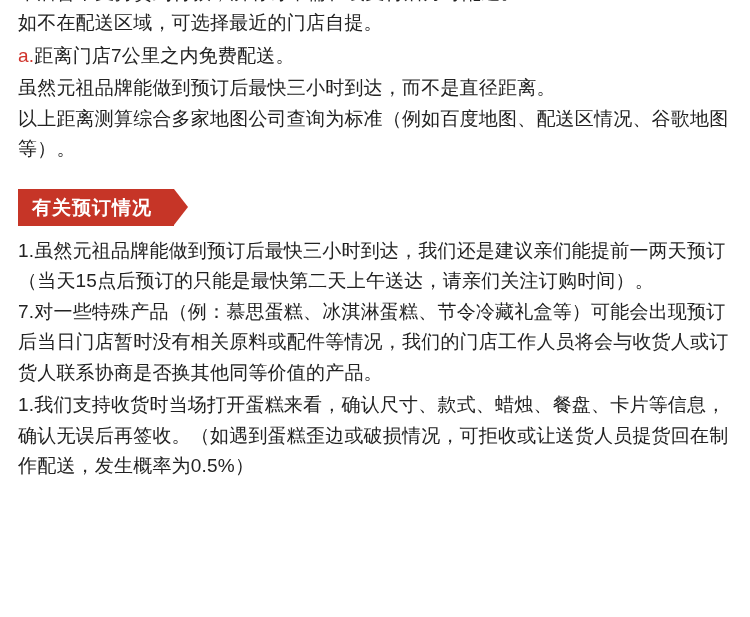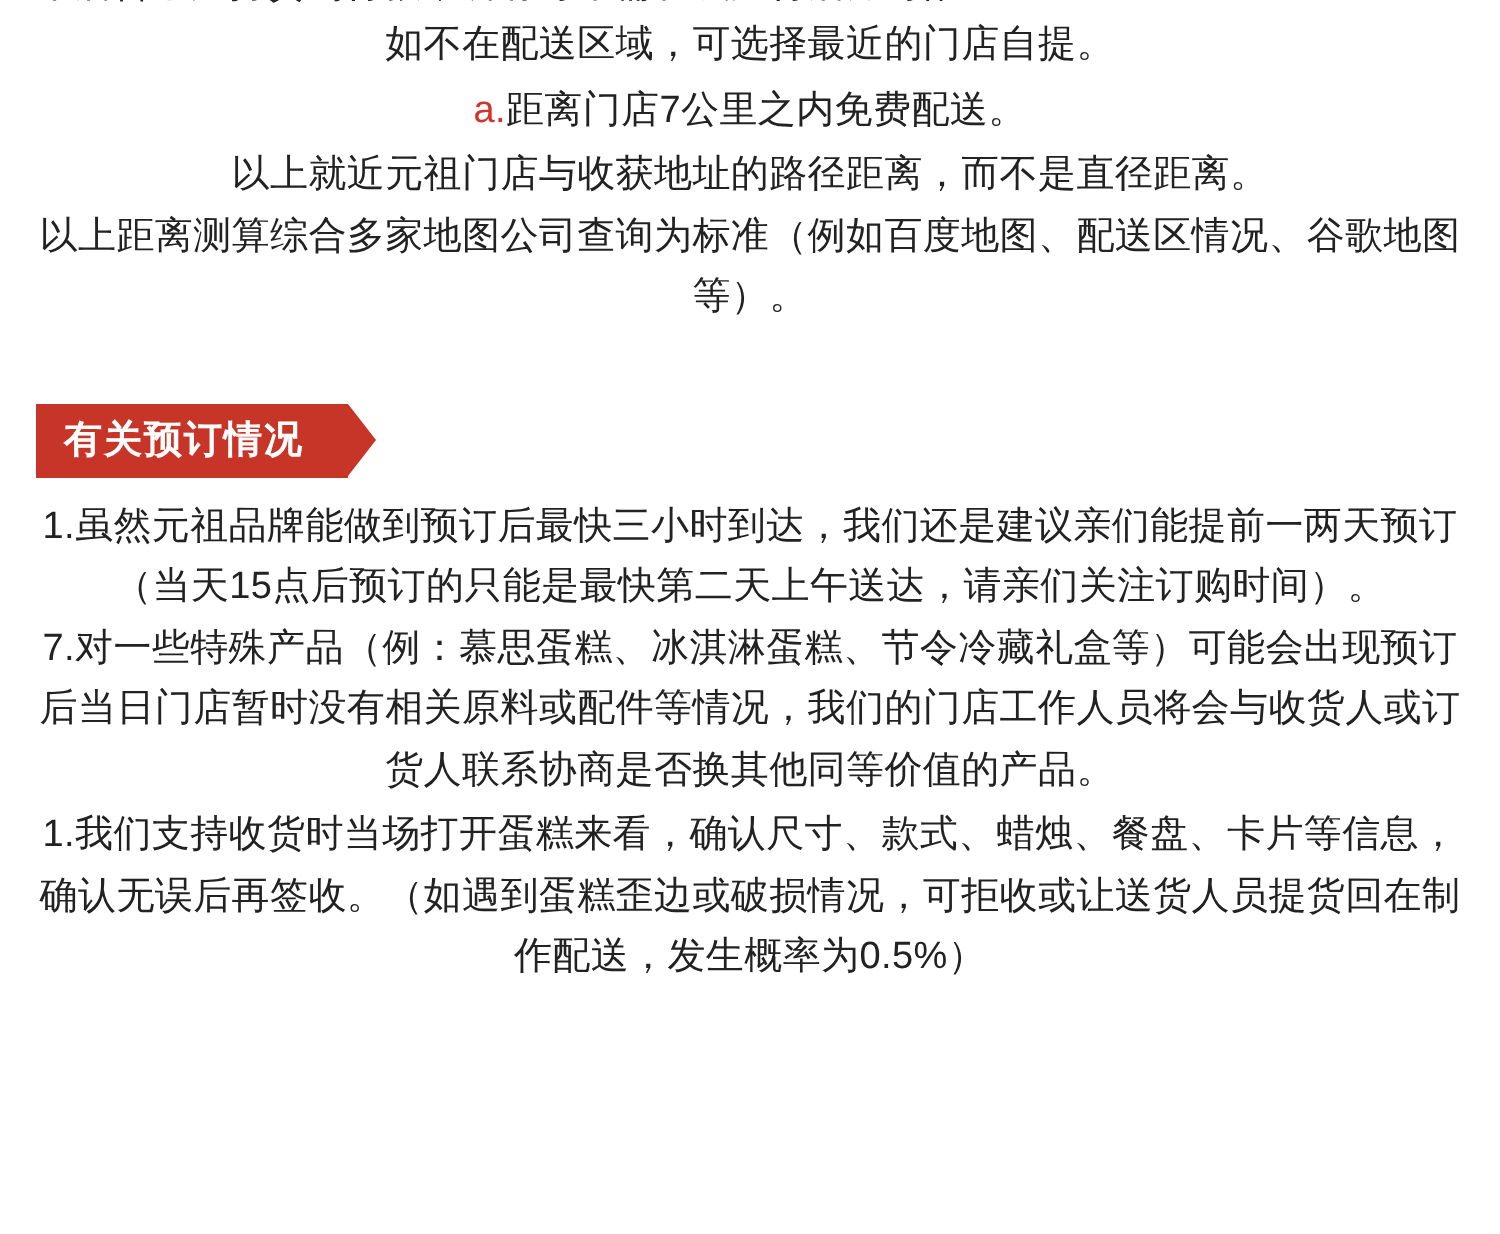--- a/index.html
+++ b/index.html
@@ -42,21 +42,21 @@
     font-size: 19px;
     line-height: 30.5px;
     color: #222222;
     letter-spacing: 0.2px;
     word-break: break-all;
   }
   .orange-letter {
     color: #d0342c;
   }
   .section-title-wrap {
-    margin-top: 37px;
+    margin-top: 24px;
     margin-bottom: 10px;
   }
   .section-title {
     display: inline-block;
     position: relative;
     background: #c63527;
     color: #ffffff;
     font-size: 19px;
     font-weight: bold;
     line-height: 1;
@@ -69,42 +69,41 @@
     right: -14px;
     top: 0;
     width: 0;
     height: 0;
     border-top: 18px solid transparent;
     border-bottom: 18px solid transparent;
     border-left: 14px solid #c63527;
   }
   .block {
     margin-bottom: 2px;
-    text-align: center;
   }
 </style>
 </head>
 <body>
 
 <div class="page">
 
   <div class="clipped-line">
     <span>本店暂不支持货到付款，所有订单需在线支付后方可配送。</span>
   </div>
 
   <div class="block">
     <p class="para">如不在配送区域，可选择最近的门店自提。</p>
   </div>
 
   <div class="block">
     <p class="para"><span class="orange-letter">a.</span><span>距离门店7公里之内免费配送。</span></p>
   </div>
 
   <div class="block">
-    <p class="para">以上就近元祖门店与收获地址的路径距离，而不是直径距离。</p>
+    <p class="para">虽然元祖品牌能做到预订后最快三小时到达，而不是直径距离。</p>
     <p class="para">以上距离测算综合多家地图公司查询为标准（例如百度地图、配送区情况、谷歌地图等）。</p>
   </div>
 
   <div class="section-title-wrap">
     <span class="section-title">有关预订情况</span>
   </div>
   <div class="block">
     <p class="para">1.虽然元祖品牌能做到预订后最快三小时到达，我们还是建议亲们能提前一两天预订（当天15点后预订的只能是最快第二天上午送达，请亲们关注订购时间）。</p>
     <p class="para">7.对一些特殊产品（例：慕思蛋糕、冰淇淋蛋糕、节令冷藏礼盒等）可能会出现预订后当日门店暂时没有相关原料或配件等情况，我们的门店工作人员将会与收货人或订货人联系协商是否换其他同等价值的产品。</p>
   </div>

